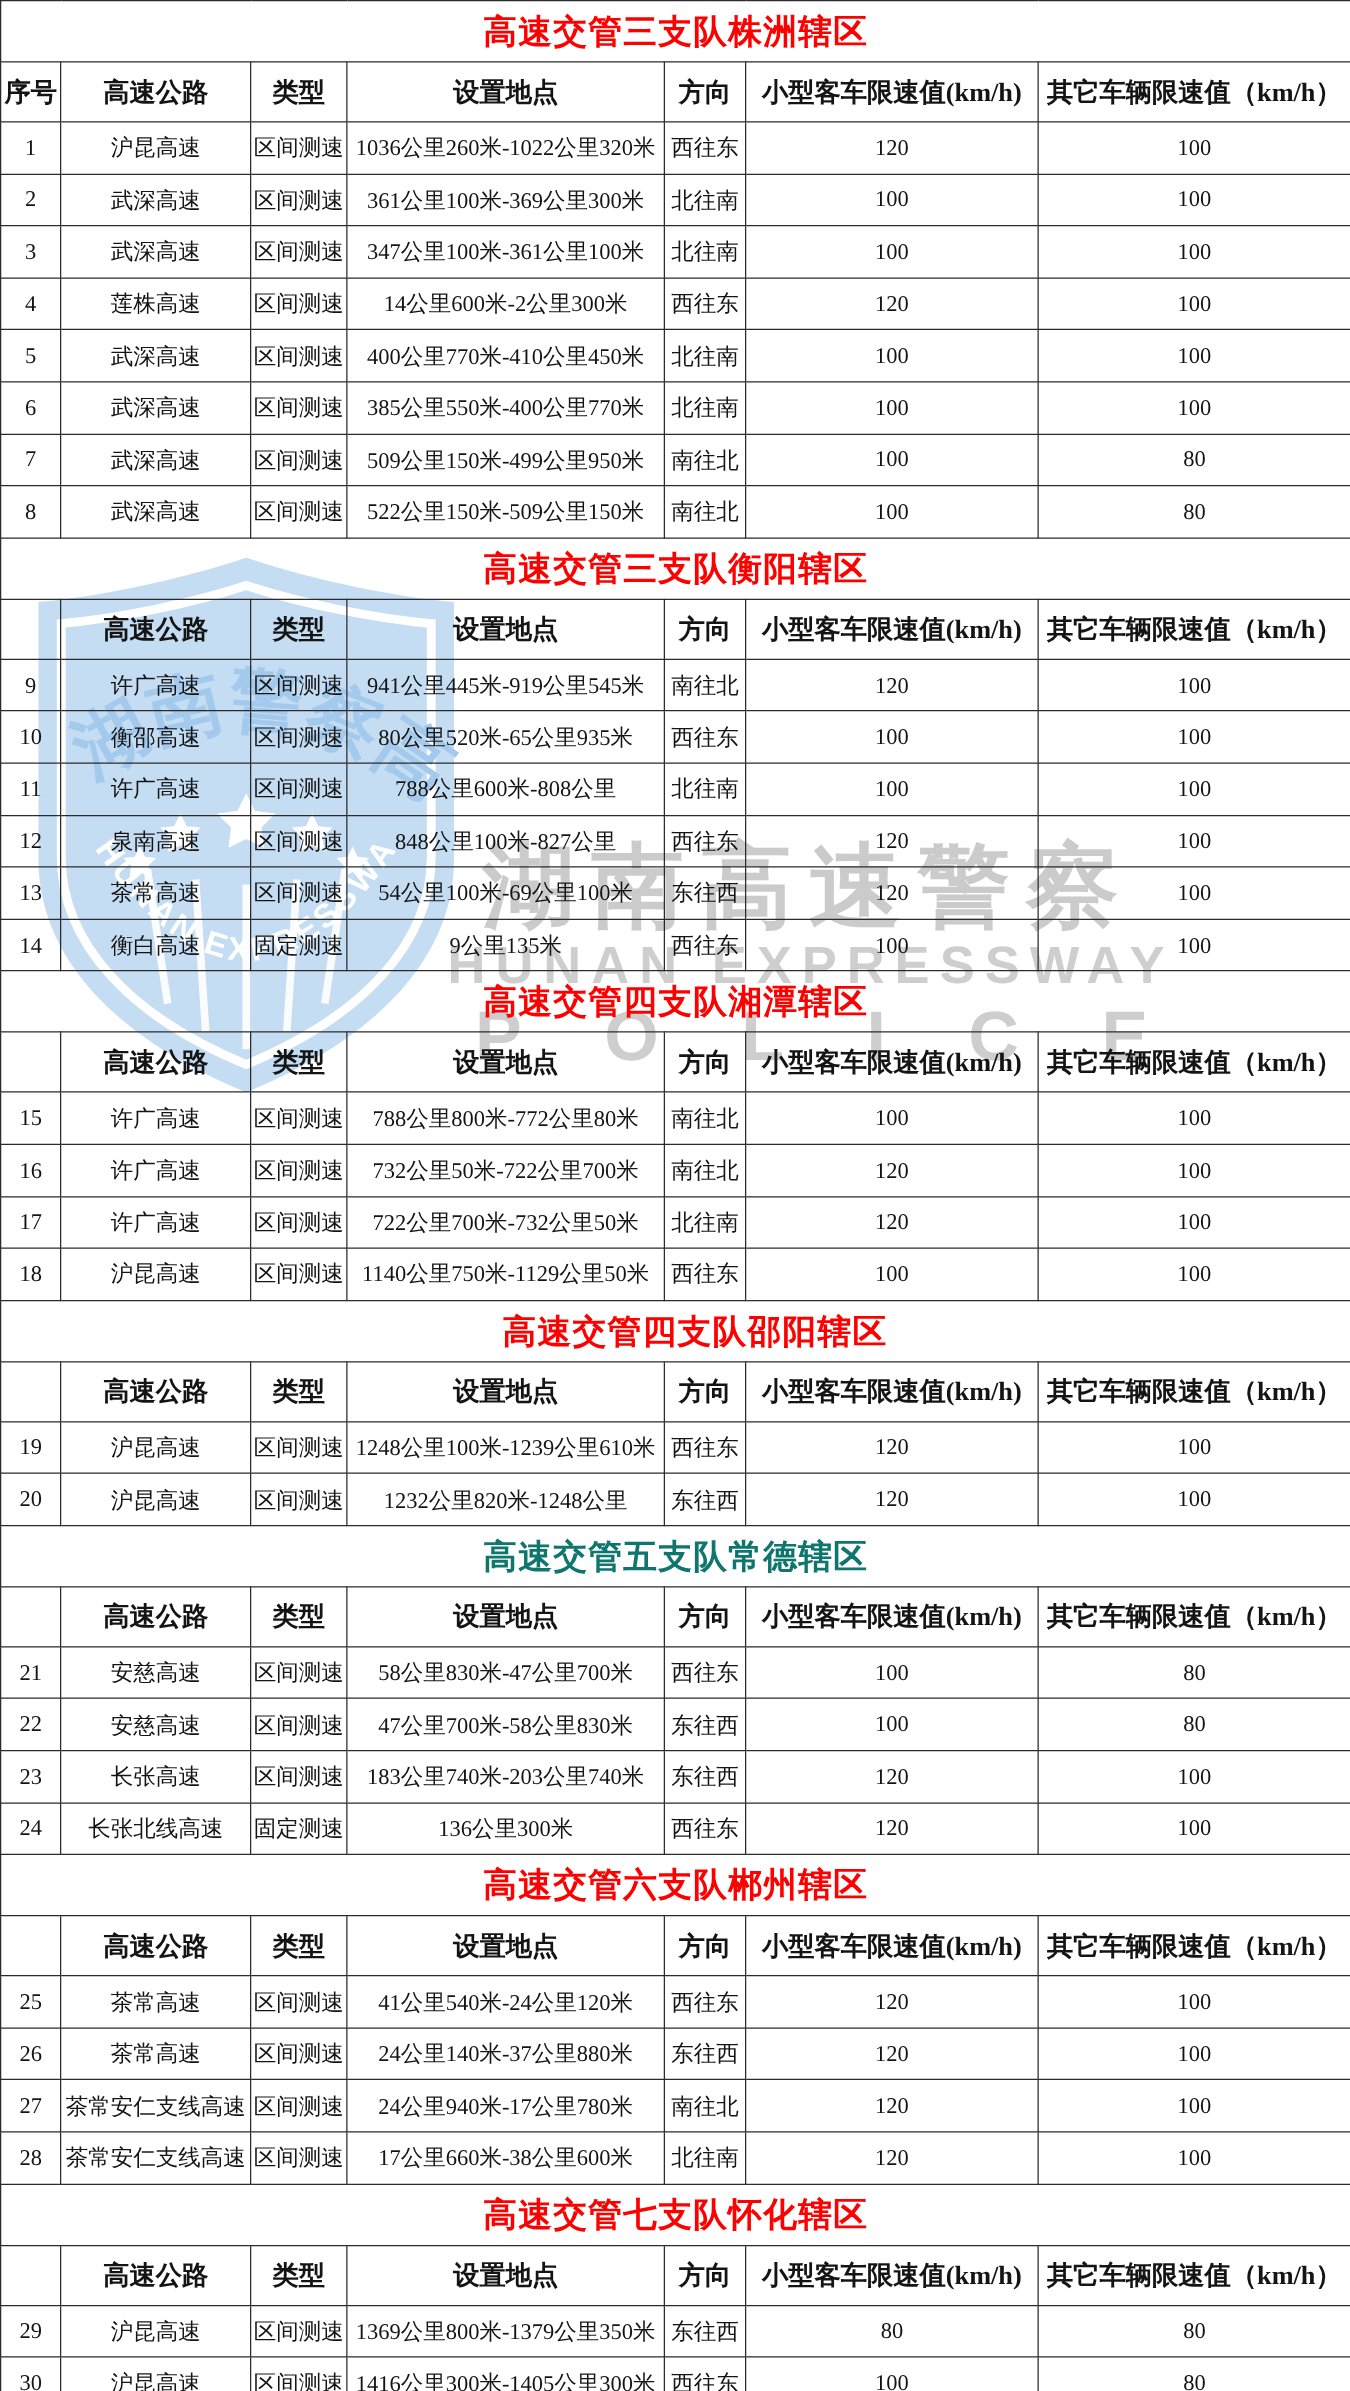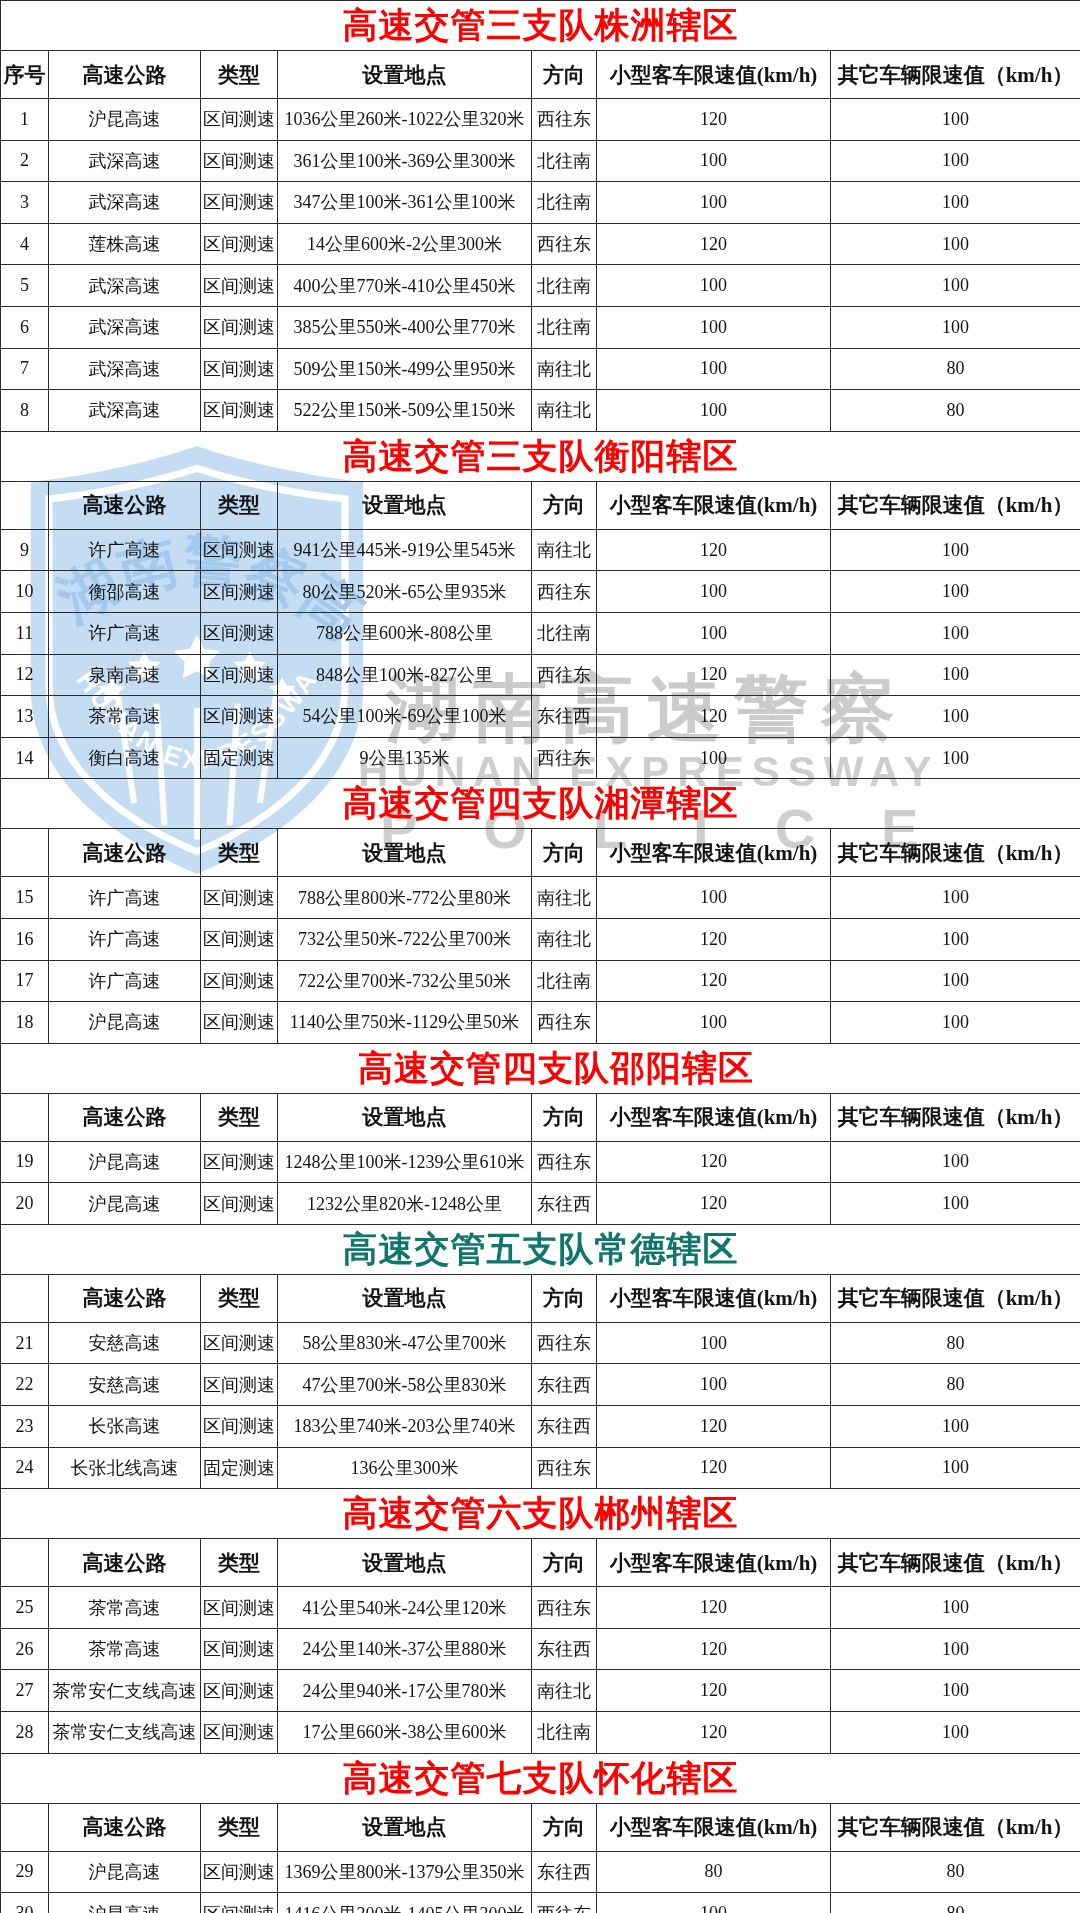--- a/index.html
+++ b/index.html
@@ -16,21 +16,21 @@
           letter-spacing:8px;color:#c6c6c6;opacity:.85;white-space:nowrap;
           font-family:"Liberation Sans","DejaVu Sans",sans-serif;}
   .wm-en2{position:absolute;left:380px;top:796px;font-size:56px;font-weight:bold;
           letter-spacing:66px;color:#c6c6c6;opacity:.85;white-space:nowrap;
           font-family:"Liberation Sans","DejaVu Sans",sans-serif;}
 
   
   #tbl{position:relative;z-index:1;width:1080px;border-collapse:collapse;table-layout:fixed;}
   #tbl td{border:1px solid #2b2b2b;background:transparent;text-align:center;
           vertical-align:middle;color:#141414;overflow:hidden;white-space:nowrap;}
-  tr.title td{height:46px;font-size:35px;font-weight:bold;letter-spacing:1px;}
+  tr.title td{height:46px;font-size:27px;font-weight:bold;letter-spacing:1px;}
   tr.cols  td{height:45px;font-size:21px;font-weight:bold;}
   tr.data  td{height:38.6px;font-size:18px;}
   tr.data td.loc{font-size:18px;}
 </style>
 </head>
 <body>
 
 <div id="page">
 
   <div id="watermark">

